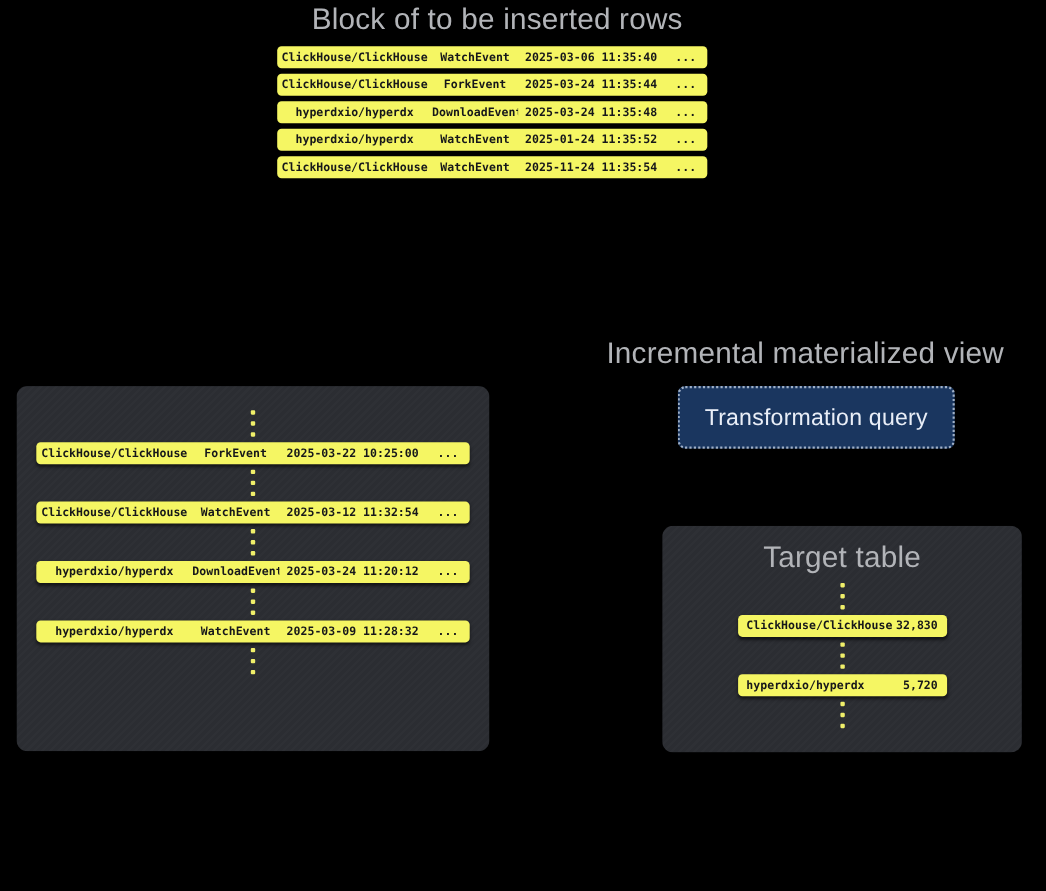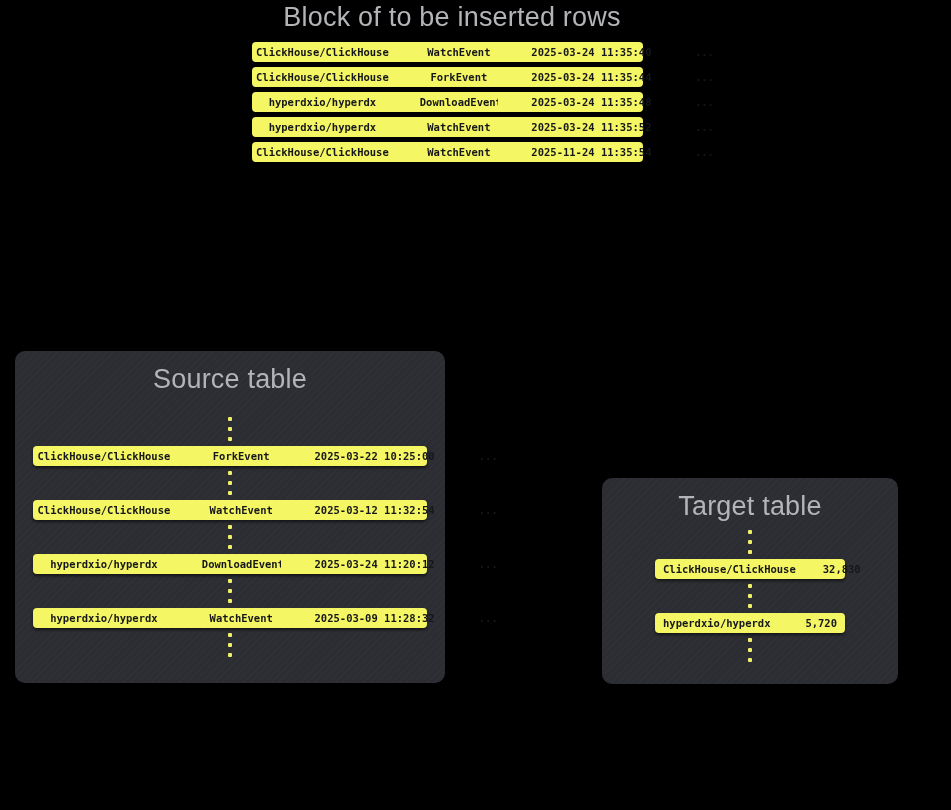--- a/index.html
+++ b/index.html
@@ -39,21 +39,20 @@
   .event-row, .count-row {
     height: 20px;
     background: var(--row_yellow);
     border-radius: 4px;
     color: var(--row_text);
     font-family: "DejaVu Sans Mono", monospace;
     font-weight: 700;
     font-size: 10.5px;
     line-height: 20px;
     box-shadow: 0 2px 3px rgba(0,0,0,0.55);
-    gap: 27px;
   }
   .event-row {
     display: grid;
     grid-template-columns: 36% 20% 34% 10%;
     width: 100%;
   }
   .event-row > span { text-align: center; overflow: hidden; white-space: nowrap; }
   .count-row {
     display: flex;
     justify-content: space-between;
@@ -88,21 +87,21 @@
     letter-spacing: 0.2px;
   }
   .card .stack {
     display: flex;
     flex-direction: column;
     align-items: center;
     gap: 4px;
   }
   #source-card { left: 15px; top: 351px; width: 430px; height: 332px; }
   #source-card .stack { margin-top: 21px; padding: 0 18px; width: 100%; }
-  #target-card { left: 602px; top: 478px; width: 296px; height: 206px; }
+  #target-card { left: 602px; top: 478px; width: 327px; height: 206px; }
   #target-card .stack { margin-top: 7px; }
 
   
   .dots {
     display: flex;
     flex-direction: column;
     align-items: center;
     gap: 6px;
     padding: 1px 0;
   }
@@ -135,51 +134,50 @@
 <body>
 
 <div class="canvas">
 
   <div class="sec-title" id="insert-title">Block of to be inserted rows</div>
 
   <div class="insert-rows">
     <div class="event-row">
       <span>ClickHouse/ClickHouse</span>
       <span>WatchEvent</span>
-      <span>2025-03-24 11:35:40</span>
+      <span>2025-03-06 11:35:40</span>
       <span>...</span>
     </div>
     <div class="event-row">
       <span>ClickHouse/ClickHouse</span>
       <span>ForkEvent</span>
       <span>2025-03-24 11:35:44</span>
       <span>...</span>
     </div>
     <div class="event-row">
       <span>hyperdxio/hyperdx</span>
       <span>DownloadEvent</span>
       <span>2025-03-24 11:35:48</span>
       <span>...</span>
     </div>
     <div class="event-row">
       <span>hyperdxio/hyperdx</span>
       <span>WatchEvent</span>
-      <span>2025-03-24 11:35:52</span>
+      <span>2025-01-24 11:35:52</span>
       <span>...</span>
     </div>
     <div class="event-row">
       <span>ClickHouse/ClickHouse</span>
       <span>WatchEvent</span>
       <span>2025-11-24 11:35:54</span>
       <span>...</span>
     </div>
   </div>
 
   <div class="card" id="source-card">
-    <span class="card-title">Source table</span>
     <div class="stack">
       <div class="dots">
           <span class="dot"></span>
           <span class="dot"></span>
           <span class="dot"></span>
         </div>
       <div class="event-row">
         <span>ClickHouse/ClickHouse</span>
         <span>ForkEvent</span>
         <span>2025-03-22 10:25:00</span>
@@ -219,20 +217,22 @@
         <span>...</span>
       </div>
       <div class="dots">
           <span class="dot"></span>
           <span class="dot"></span>
           <span class="dot"></span>
         </div>
     </div>
   </div>
 
+  <div class="sec-title" id="mv-title">Incremental materialized view</div>
+  <div class="query-button">Transformation query</div>
 
   <div class="card" id="target-card">
     <span class="card-title">Target table</span>
     <div class="stack">
       <div class="dots">
           <span class="dot"></span>
           <span class="dot"></span>
           <span class="dot"></span>
         </div>
       <div class="count-row">

